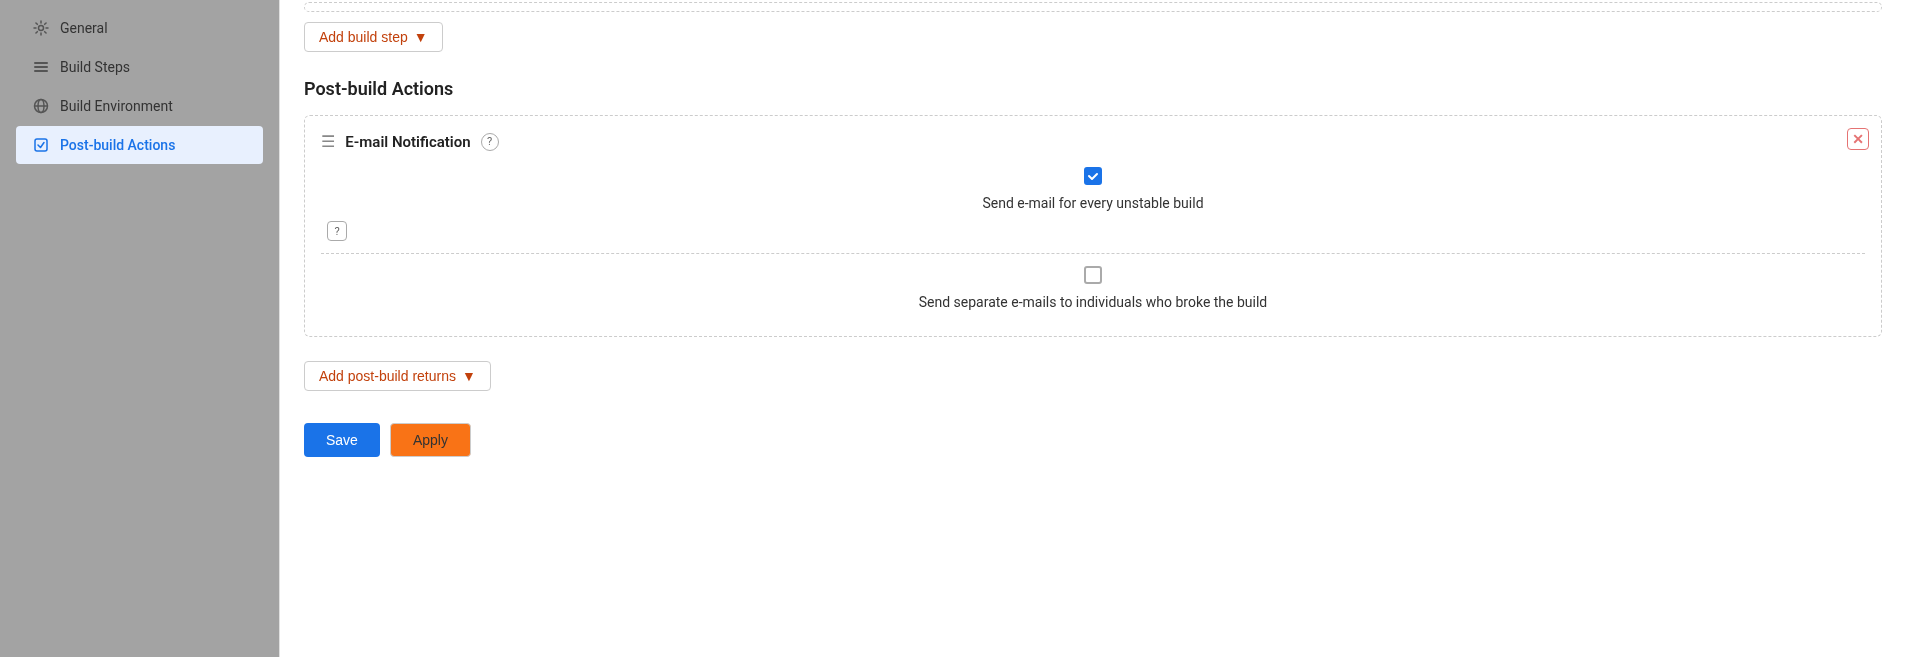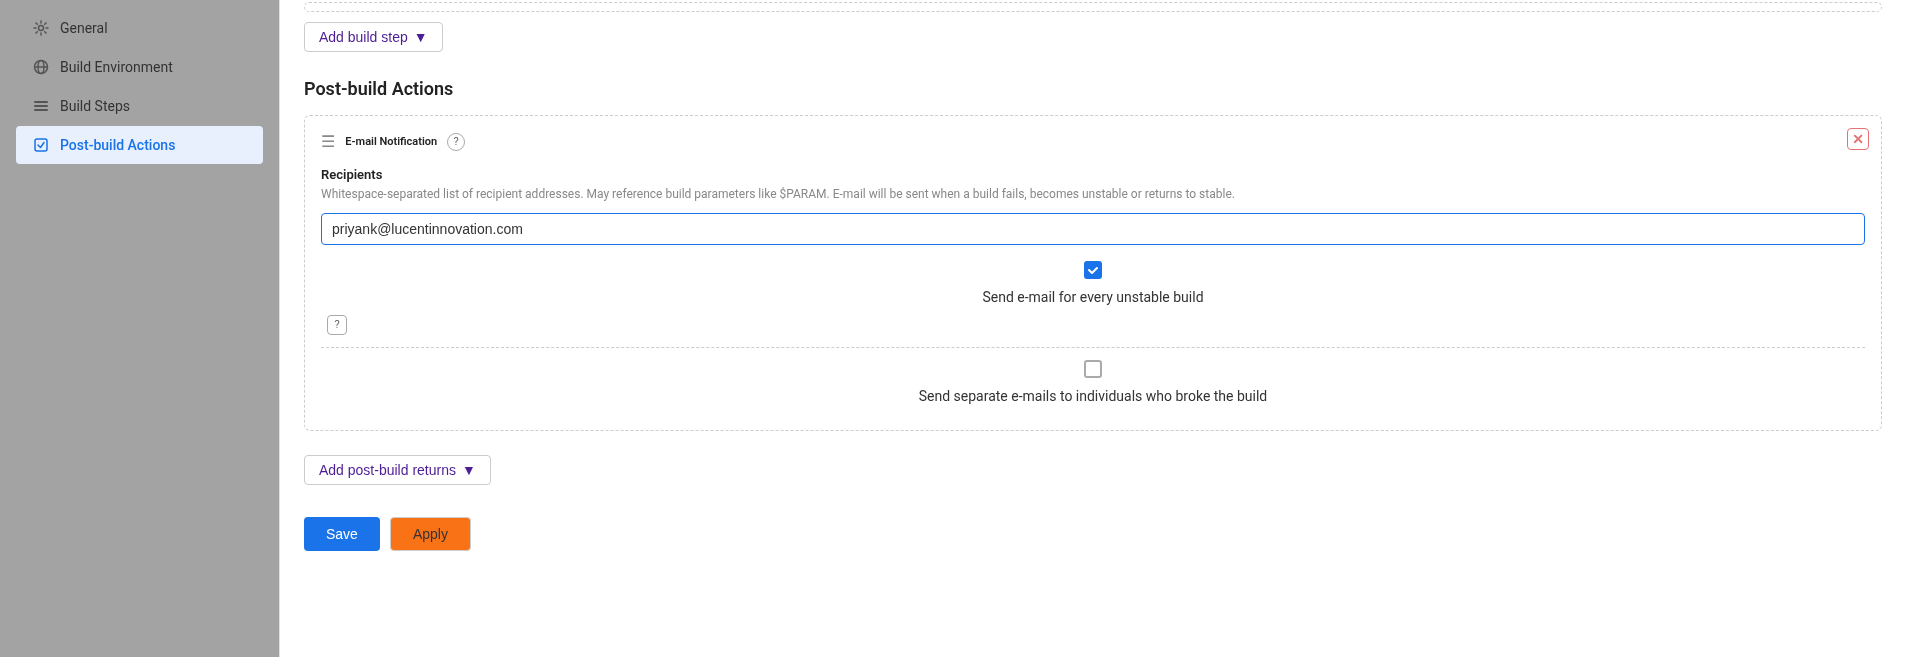--- a/index.html
+++ b/index.html
@@ -66,21 +66,21 @@
     .btn-dropdown {
       display: inline-flex;
       align-items: center;
       gap: 6px;
       padding: 6px 14px;
       border: 1px solid #ccc;
       border-radius: 4px;
       background: #fff;
       cursor: pointer;
       font-size: 14px;
-      color: #4c1d95;
+      color: #c2410c;
     }
 
     .section-title {
       font-size: 18px;
       font-weight: 600;
       color: #222;
       margin-bottom: 16px;
       padding-top: 8px;
     }
 
@@ -101,21 +101,21 @@
       margin-bottom: 16px;
     }
 
     .card-drag-icon {
       color: #888;
       font-size: 16px;
       cursor: grab;
     }
 
     .card-title {
-      font-size: 11px;
+      font-size: 15px;
       font-weight: 600;
       color: #222;
     }
 
     .help-badge {
       display: inline-flex;
       align-items: center;
       justify-content: center;
       width: 18px;
       height: 18px;
@@ -264,36 +264,36 @@
       <svg width="16" height="16" viewBox="0 0 16 16" fill="none" xmlns="http://www.w3.org/2000/svg">
         <circle cx="8" cy="8" r="2.5" stroke="#555" stroke-width="1.5"></circle>
         <path d="M8 1v2M8 13v2M1 8h2M13 8h2M2.93 2.93l1.41 1.41M11.66 11.66l1.41 1.41M2.93 13.07l1.41-1.41M11.66 4.34l1.41-1.41" stroke="#555" stroke-width="1.5" stroke-linecap="round"></path>
       </svg>
     </span>
     <span class="sidebar-item-label">General</span>
   </div>
   <div class="sidebar-item">
     <span class="sidebar-icon">
       <svg width="16" height="16" viewBox="0 0 16 16" fill="none">
+        <rect x="1" y="3" width="14" height="2" rx="1" fill="#555"></rect>
+        <rect x="1" y="7" width="14" height="2" rx="1" fill="#555"></rect>
+        <rect x="1" y="11" width="14" height="2" rx="1" fill="#555"></rect>
+      </svg>
+    </span>
+    <span>Build Steps</span>
+  </div>
+  <div class="sidebar-item">
+    <span class="sidebar-icon">
+      <svg width="16" height="16" viewBox="0 0 16 16" fill="none">
         <circle cx="8" cy="8" r="6.5" stroke="#555" stroke-width="1.5"></circle>
         <ellipse cx="8" cy="8" rx="3" ry="6.5" stroke="#555" stroke-width="1.5"></ellipse>
         <path d="M1.5 8h13" stroke="#555" stroke-width="1.5"></path>
       </svg>
     </span>
     <span>Build Environment</span>
-  </div>
-  <div class="sidebar-item">
-    <span class="sidebar-icon">
-      <svg width="16" height="16" viewBox="0 0 16 16" fill="none">
-        <rect x="1" y="3" width="14" height="2" rx="1" fill="#555"></rect>
-        <rect x="1" y="7" width="14" height="2" rx="1" fill="#555"></rect>
-        <rect x="1" y="11" width="14" height="2" rx="1" fill="#555"></rect>
-      </svg>
-    </span>
-    <span>Build Steps</span>
   </div>
   <div class="sidebar-item active">
     <span class="sidebar-icon">
       <svg width="16" height="16" viewBox="0 0 16 16" fill="none">
         <rect x="2" y="2" width="12" height="12" rx="2" stroke="#1a73e8" stroke-width="1.5"></rect>
         <path d="M5 8l2.5 2.5L11 5.5" stroke="#1a73e8" stroke-width="1.5" stroke-linecap="round" stroke-linejoin="round"></path>
       </svg>
     </span>
     <span>Post-build Actions</span>
   </div>
@@ -315,25 +315,20 @@
   <div class="card">
 
     <button class="close-btn">✕</button>
 
     <div class="card-header">
       <span class="card-drag-icon">☰</span>
       <span class="card-title">E-mail Notification</span>
       <span class="help-badge">?</span>
     </div>
 
-    <div>
-      <div class="field-label">Recipients</div>
-      <div class="field-hint">Whitespace-separated list of recipient addresses. May reference build parameters like $PARAM. E-mail will be sent when a build fails, becomes unstable or returns to stable.</div>
-      <input type="text" class="text-input" value="priyank@lucentinnovation.com" style="">
-    </div>
 
     <div class="checkbox-row">
       <div class="checkbox-styled">
         <svg viewBox="0 0 12 12" fill="none" xmlns="http://www.w3.org/2000/svg">
           <path d="M2 6l3 3 5-5" stroke="#fff" stroke-width="2" stroke-linecap="round" stroke-linejoin="round"></path>
         </svg>
       </div>
       <span class="checkbox-label">Send e-mail for every unstable build</span>
     </div>
 

